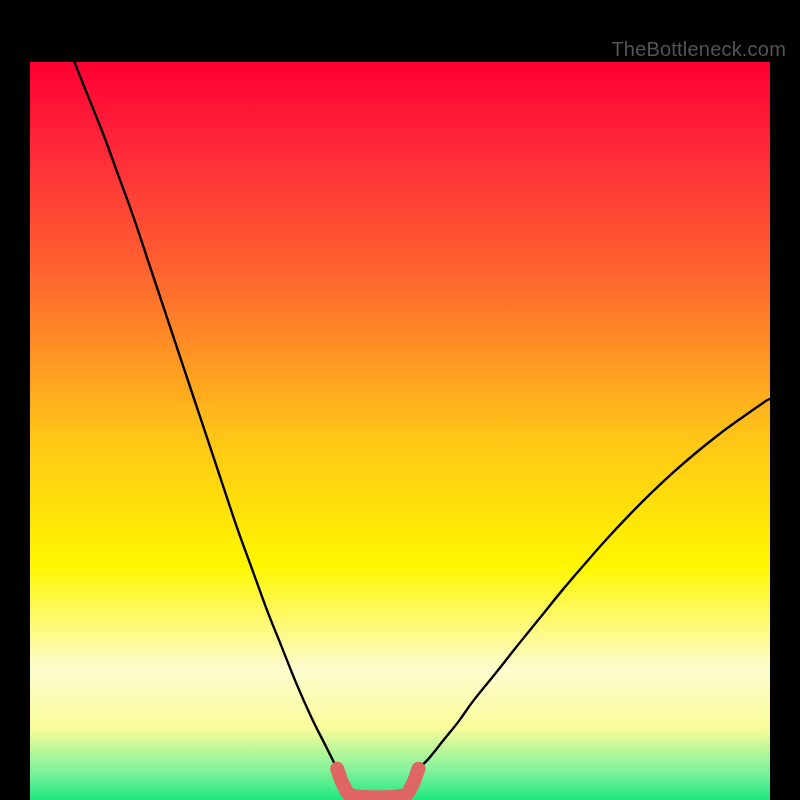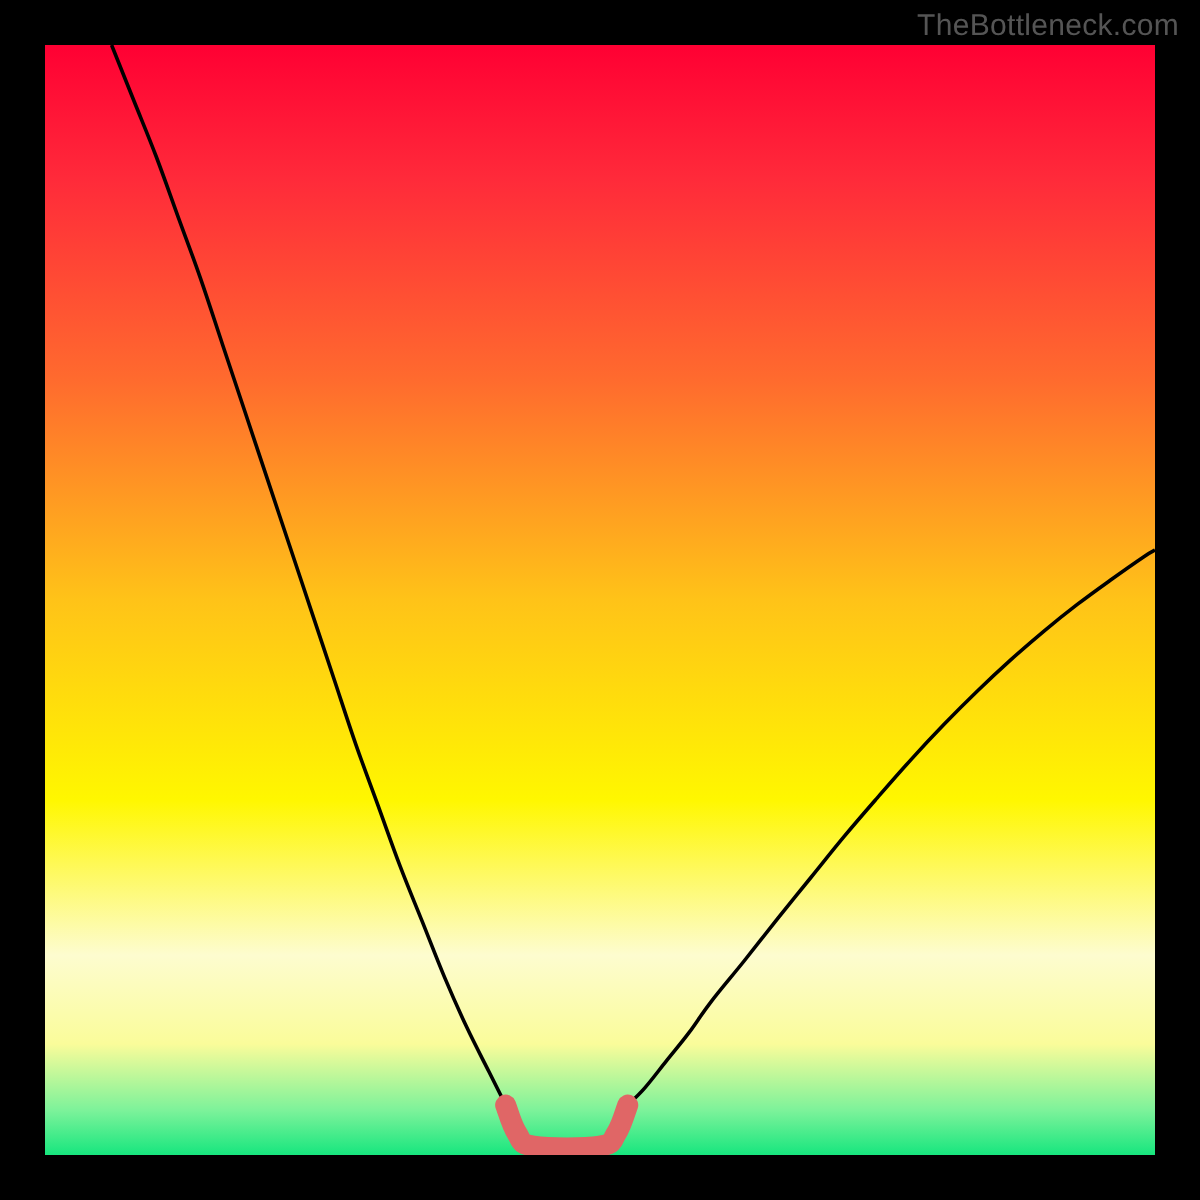--- a/index.html
+++ b/index.html
@@ -9,20 +9,21 @@
     height: 800px;
     overflow: hidden;
     background: #000;
     font-family: Arial, Helvetica, sans-serif;
   }
   .frame {
     position: relative;
     width: 800px;
     height: 672px;
     background: #000;
+    margin-top: 32px;
   }
   .plot-area {
     position: absolute;
     left: 30px;
     top: 30px;
     width: 740px;
     height: 740px;
     overflow: hidden;
   }
   .attribution {

